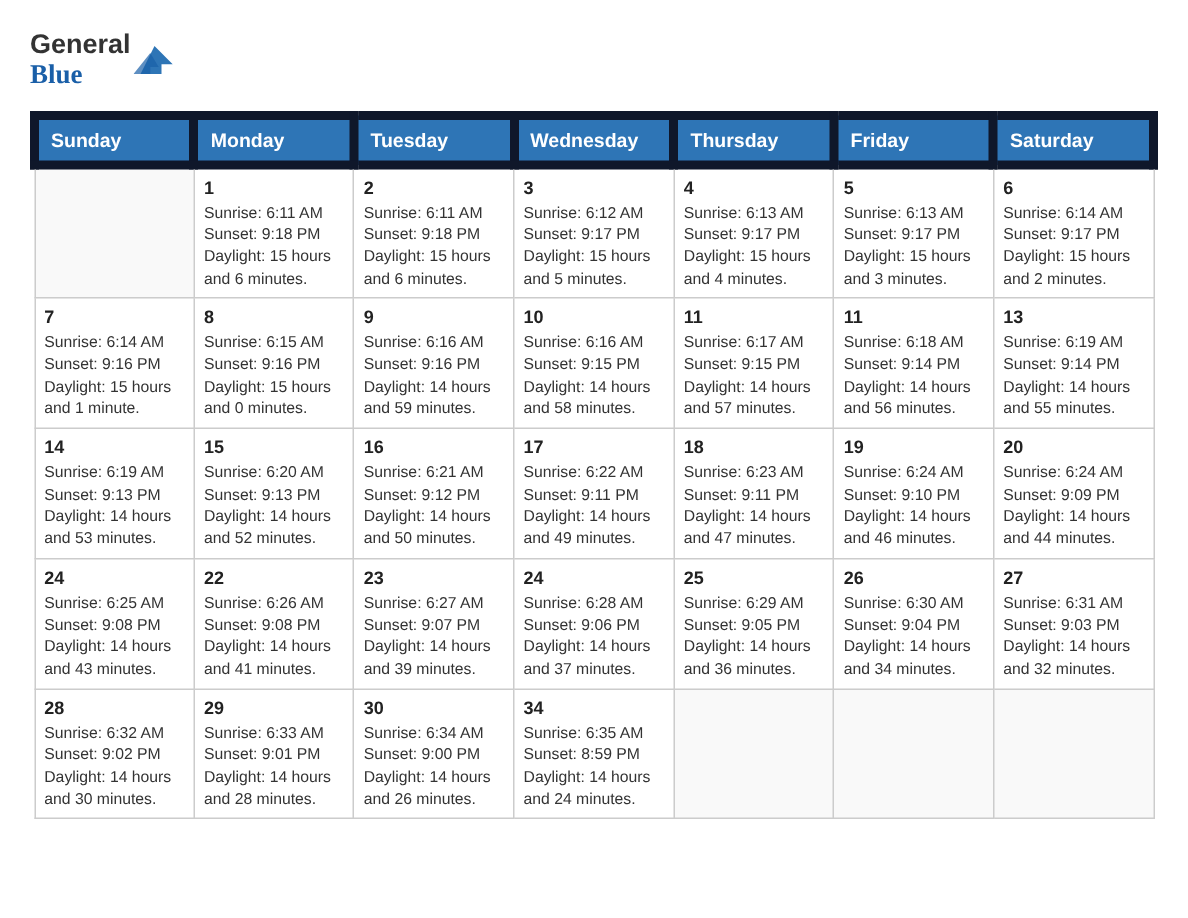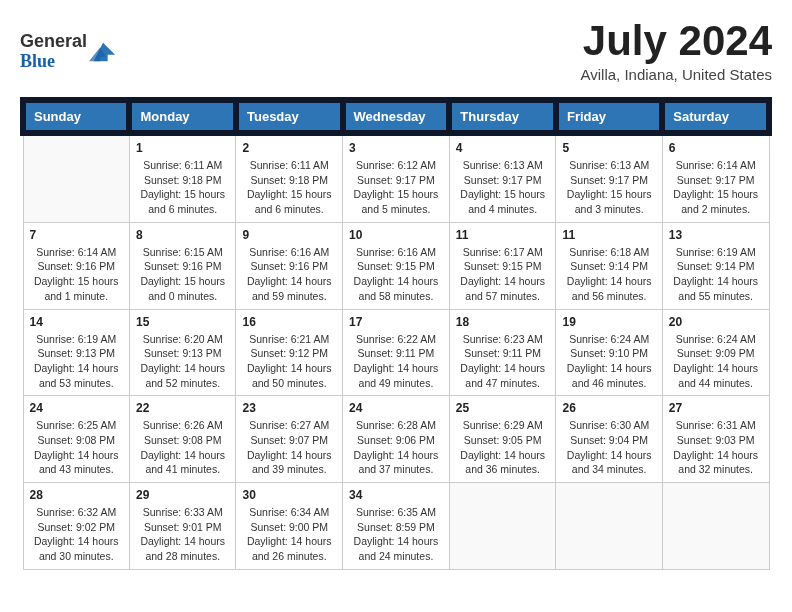--- a/index.html
+++ b/index.html
@@ -70,21 +70,20 @@
     .day-number {
       font-size: 12px;
       font-weight: bold;
       color: #222;
       margin-bottom: 3px;
     }
     .day-info {
       font-size: 10.5px;
       color: #333;
       line-height: 1.4;
-      text-align: center;
     }
     .empty-cell {
       background: #f9f9f9;
     }
   </style>
 </head>
 <body>
 
 <div class="header">
   <div class="logo">
@@ -92,24 +91,20 @@
       <div class="logo-text">
         <span class="general">General</span><br>
         <span class="blue">Blue</span>
       </div>
     </div>
     <svg class="logo-icon" viewBox="0 0 30 30" xmlns="http://www.w3.org/2000/svg">
       <polygon points="5,25 15,5 28,18 20,18 20,25" fill="#2e75b6"></polygon>
       <polygon points="0,25 12,10 18,20 12,20 12,25" fill="#1a5fa8" opacity="0.7"></polygon>
     </svg>
   </div>
-  <div class="title-block">
-    <div class="month-title">July 2024</div>
-    <div class="location">Avilla, Indiana, United States</div>
-  </div>
 </div>
 
 <table class="calendar">
   <thead>
     <tr>
     <th>Sunday</th>
         <th>Monday</th>
         <th>Tuesday</th>
         <th>Wednesday</th>
         <th>Thursday</th>

